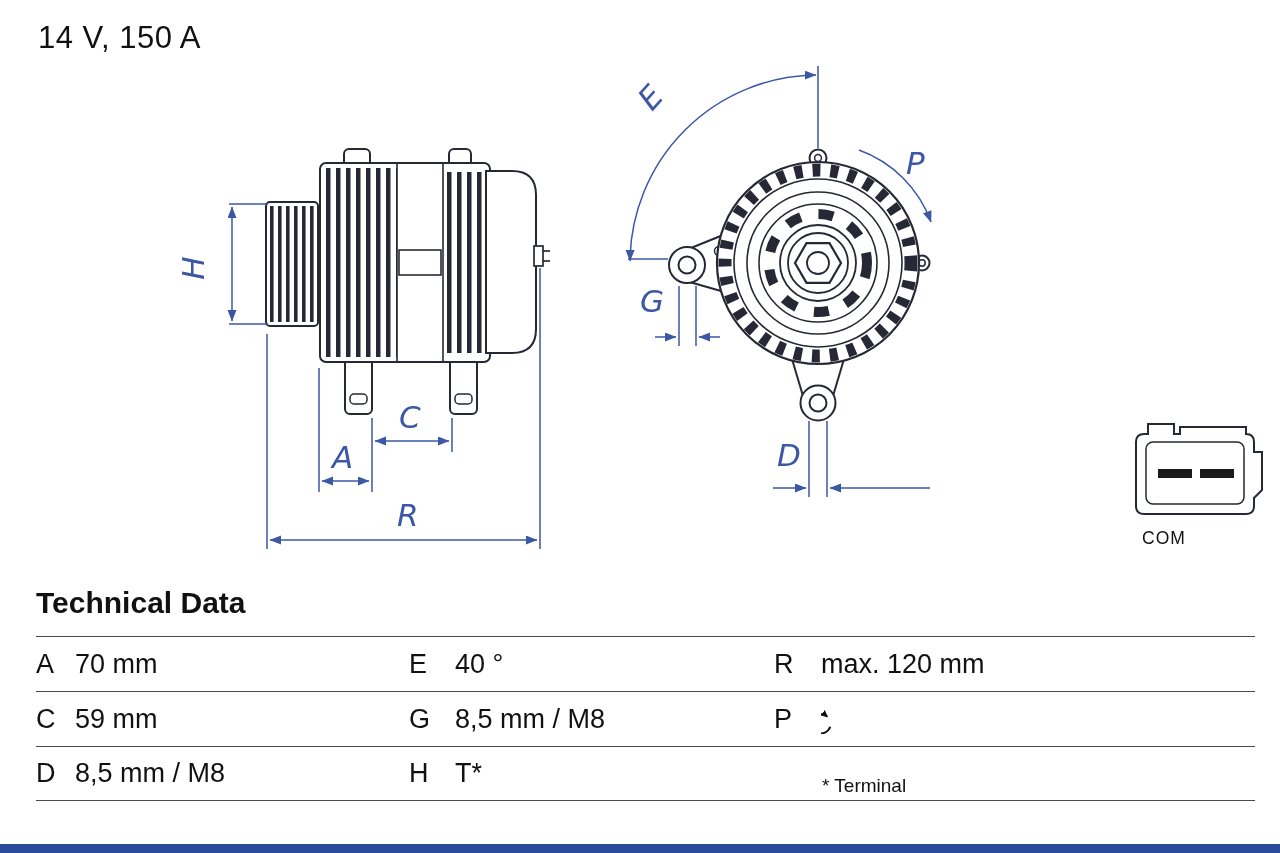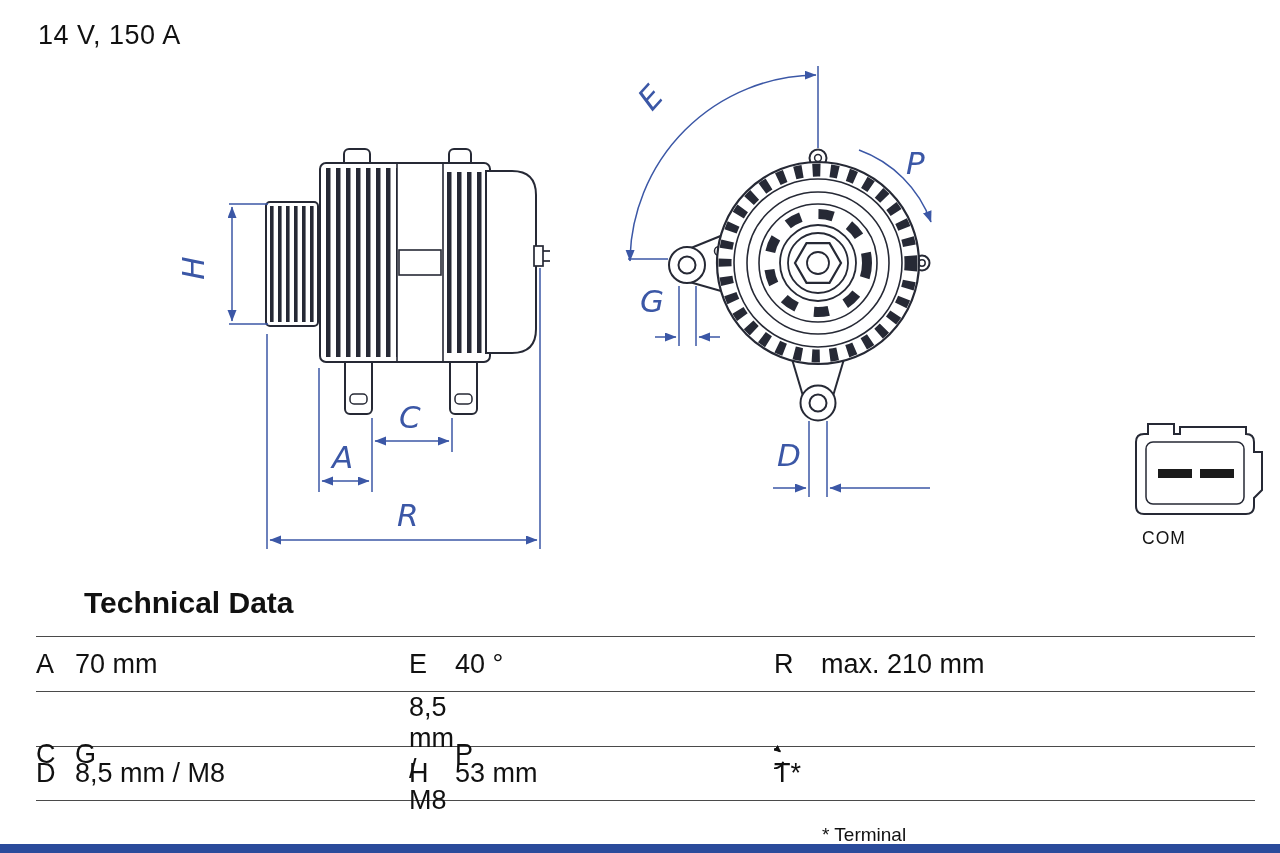--- a/index.html
+++ b/index.html
@@ -1,26 +1,26 @@
 <!DOCTYPE html>
 <html><head>
 <meta charset="utf-8">
 <style>
   * { margin:0; padding:0; box-sizing:border-box; }
   html,body { width:1280px; height:853px; background:#ffffff; overflow:hidden;
     font-family:"Liberation Sans","DejaVu Sans",sans-serif; color:#111; position:relative; }
-  .page-title { position:absolute; left:38px; top:20px; font-size:27px; font-weight:400; letter-spacing:.5px; }
+  .page-title { position:absolute; left:38px; top:20px; font-size:31px; font-weight:400; letter-spacing:.5px; }
   svg.drawing { position:absolute; left:0; top:0; }
-  .section-title { position:absolute; left:36px; top:586px; font-size:30px; font-weight:700;margin-left:48px; }
+  .section-title { position:absolute; left:36px; top:586px; font-size:30px; font-weight:700; }
   .spec-table { position:absolute; left:36px; top:636px; width:1219px; }
   .spec-row { display:grid; grid-template-columns:39px 334px 46px 319px 47px auto;
     align-items:center; height:55px; border-top:1px solid #4a4a4a; font-size:27px; }
   .spec-row:last-child { border-bottom:1px solid #4a4a4a; }
   .cell { display:flex; align-items:center; height:100%; }
-  .footnote { position:absolute; left:822px; top:824px; font-size:19px; }
+  .footnote { position:absolute; left:822px; top:775px; font-size:19px; }
   .bottom-bar { position:absolute; left:0; right:0; bottom:0; height:9px; background:#2a4b9b; }
   .rot-icon-wrap svg { display:block; }
 </style>
 </head>
 <body>
 
 <div class="page-title">14 V, 150 A</div>
 
 <svg class="drawing" width="1280" height="853" viewBox="0 0 1280 853">
   <defs>
@@ -137,42 +137,42 @@
 
 <div class="section-title">Technical Data</div>
 
 <div class="spec-table">
   <div class="spec-row">
     <div class="cell">A</div>
     <div class="cell">70 mm</div>
     <div class="cell">E</div>
     <div class="cell">40 °</div>
     <div class="cell">R</div>
-    <div class="cell">max. 210 mm</div>
+    <div class="cell">max. 120 mm</div>
   </div>
   <div class="spec-row">
     <div class="cell">C</div>
+    <div class="cell">59 mm</div>
     <div class="cell">G</div>
     <div class="cell">8,5 mm / M8</div>
     <div class="cell">P</div>
     <div class="cell rot-icon-wrap">
       <svg width="30" height="30" viewBox="0 0 30 30">
         <defs>
           <marker id="mBk" markerWidth="9" markerHeight="8" refX="6" refY="3.5" orient="auto" markerUnits="userSpaceOnUse">
             <path d="M0 0 L7 3.5 L0 7 Z" fill="#111"></path>
           </marker>
         </defs>
         <path d="M9.2 22.8 A 9.5 9.5 0 1 1 6.2 12.5" fill="none" stroke="#111" stroke-width="2" marker-end="url(#mBk)"></path>
       </svg>
     </div>
   </div>
   <div class="spec-row">
     <div class="cell">D</div>
     <div class="cell">8,5 mm / M8</div>
     <div class="cell">H</div>
-    <div class="cell">53 mm</div>
     <div class="cell">T*</div>
   </div>
 </div>
 
 <div class="footnote">* Terminal</div>
 
 <div class="bottom-bar"></div>
 
 </body></html>

